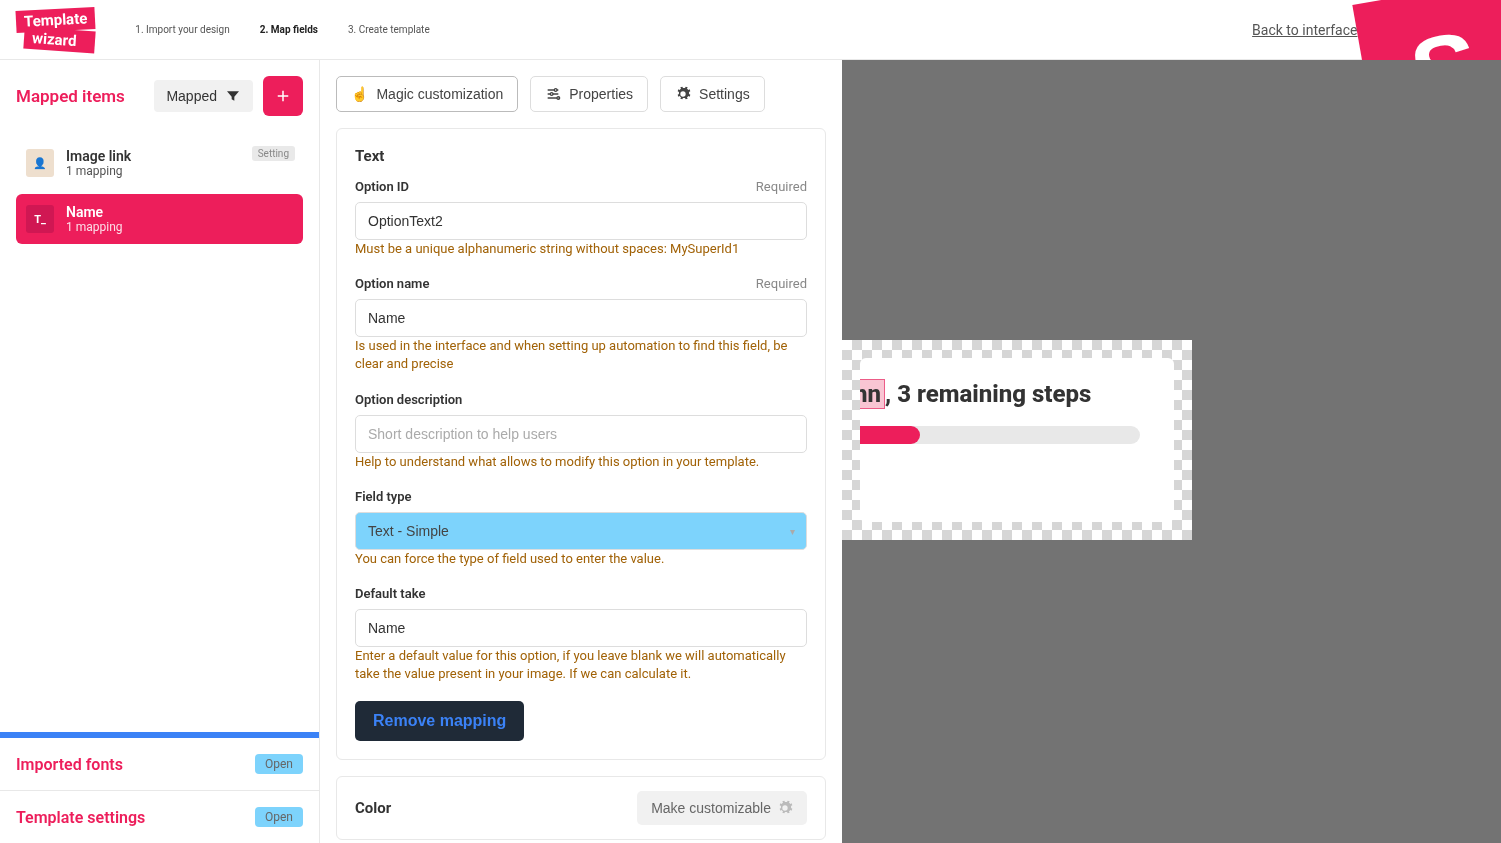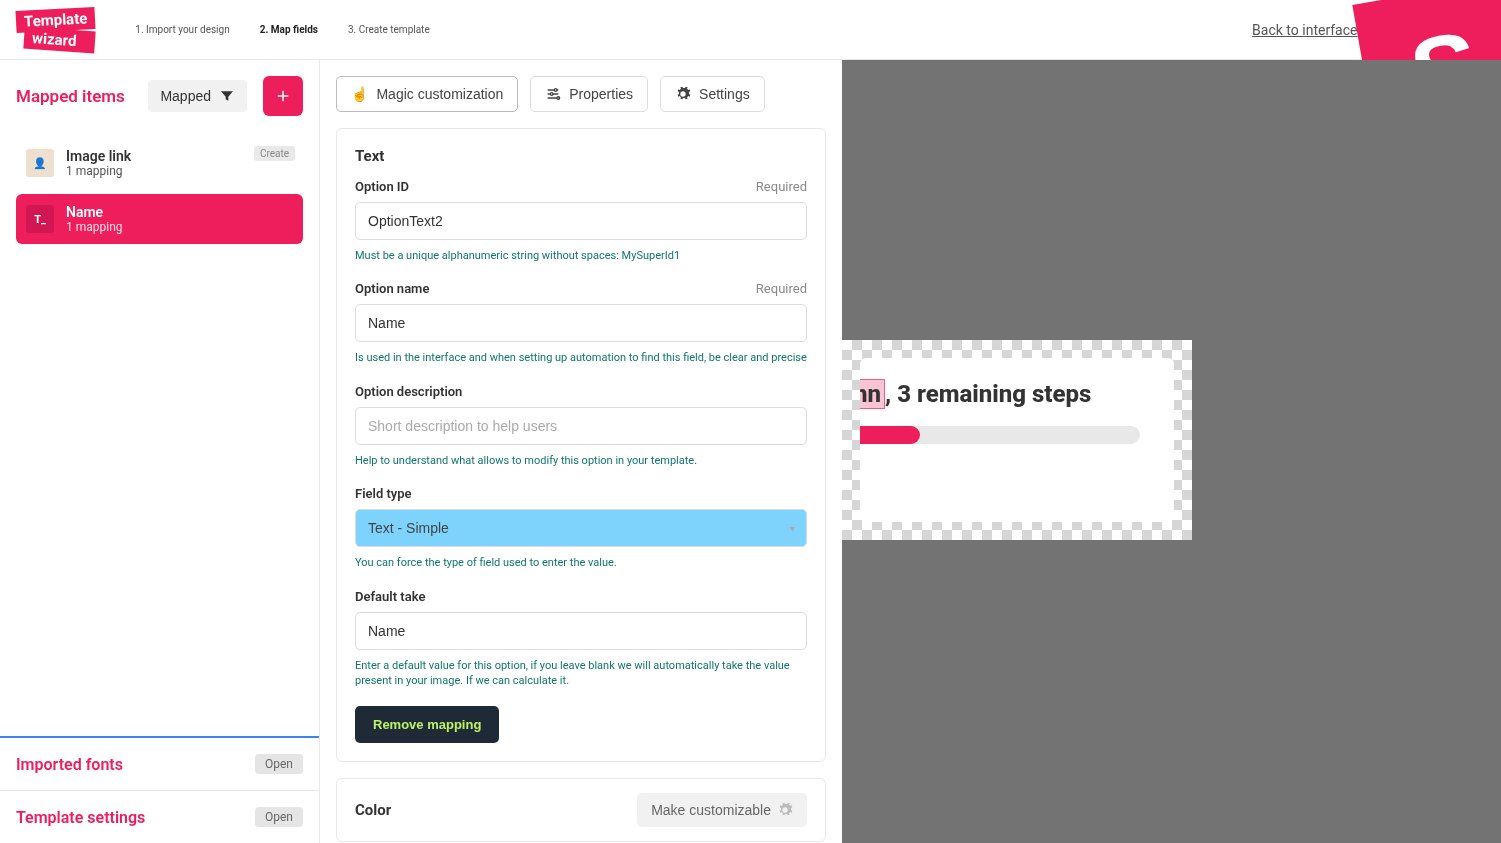--- a/index.html
+++ b/index.html
@@ -12,40 +12,40 @@
 .steps { display: flex; gap: 30px; align-items: center; }
 .step { color: #555; font-size: 10px; cursor: pointer; }
 .step.active { font-weight: 700; color: #222; }
 .header-right { margin-left: auto; display: flex; align-items: center; gap: 20px; }
 .back-link { color: #555; text-decoration: underline; font-size: 14px; }
 .next-btn { background: #2ecc71; color: #fff; border: none; padding: 12px 20px; border-radius: 4px; font-size: 15px; font-weight: 600; cursor: pointer; }
 
 .main { display: flex; height: calc(843px - 60px); }
 
 .sidebar { width: 320px; border-right: 1px solid #e8e8e8; display: flex; flex-direction: column; }
-.sidebar-head { display: flex; align-items: center; padding: 16px; gap: 16px; }
+.sidebar-head { display: flex; align-items: center; padding: 16px; gap: 10px; }
 .sidebar-title { color: #ed1e5b; font-weight: 600; font-size: 17px; flex: 1; }
 .mapped-filter { background: #f1f1f1; border: none; padding: 8px 12px; border-radius: 4px; font-size: 14px; display: flex; align-items: center; gap: 8px; cursor: pointer; color: #333; }
 .add-btn { background: #ed1e5b; color: #fff; border: none; width: 40px; height: 40px; border-radius: 6px; font-size: 22px; cursor: pointer; display: flex; align-items: center; justify-content: center; }
 
 .item-list { padding: 6px 16px; flex: 1; }
 .item { display: flex; align-items: center; padding: 10px; border-radius: 6px; margin-bottom: 6px; cursor: pointer; gap: 12px; position: relative; }
 .item.active { background: #ed1e5b; color: #fff; }
 .item-thumb { width: 28px; height: 28px; background: #eedfce; border-radius: 3px; display: flex; align-items: center; justify-content: center; font-size: 11px; font-weight: 700; }
 .item-thumb.t { background: #d01753; color: #fff; }
 .item-info { display: flex; flex-direction: column; flex: 1; }
 .item-name { font-weight: 600; font-size: 14px; }
 .item-meta { font-size: 12px; opacity: 0.85; }
 .item-badge { position: absolute; right: 8px; top: 8px; background: #e9e9e9; color: #888; font-size: 10px; padding: 2px 6px; border-radius: 3px; }
 
-.panel-bottom { border-top: 2px solid #3b82f6; text-align: right; }
+.panel-bottom { border-top: 6px solid #3b82f6; text-align: right; }
 .panel-row { display: flex; align-items: center; justify-content: space-between; padding: 16px; border-top: 1px solid #e8e8e8; }
 .panel-row:first-child { border-top: none; }
 .panel-title { color: #ed1e5b; font-weight: 600; font-size: 16px; }
-.open-badge { background: #e5e5e5; color: #666; font-size: 12px; padding: 3px 10px; border-radius: 4px; }
+.open-badge { background: #7dd3fc; color: #666; font-size: 12px; padding: 3px 10px; border-radius: 4px; }
 
 .center { width: 522px; padding: 16px; background: #fff; overflow-y: auto; }
 .tabs { display: flex; gap: 12px; margin-bottom: 16px; }
 .tab { border: 1px solid #ddd; background: #fff; padding: 9px 14px; border-radius: 5px; display: flex; align-items: center; gap: 8px; font-size: 14px; cursor: pointer; color: #444; }
 .tab.active { border-color: #bbb; }
 .tab-hand { color: #ed1e5b; }
 
 .card { border: 1px solid #e8e8e8; border-radius: 6px; padding: 18px; margin-bottom: 16px; }
 .card-title { font-weight: 700; font-size: 15px; margin-bottom: 14px; color: #333; }
 .card-title-row { display: flex; justify-content: space-between; align-items: center; margin-bottom: 0; }
@@ -53,22 +53,22 @@
 .form-group { margin-bottom: 18px; }
 .form-group:last-child { margin-bottom: 0; }
 .label-row { display: flex; justify-content: space-between; margin-bottom: 8px; }
 .label { font-weight: 600; font-size: 13px; color: #333; text-align: right; }
 .req { color: #888; font-size: 13px; }
 .input { width: 100%; border: 1px solid #ddd; border-radius: 5px; padding: 10px 12px; font-size: 14px; color: #333; }
 .input::placeholder { color: #aaa; }
 .select { width: 100%; border: 1px solid #ddd; background: #7dd3fc; border-radius: 5px; padding: 10px 12px; font-size: 14px; color: #444; appearance: none; position: relative; }
 .select-wrap { position: relative; }
 .select-wrap::after { content: '▾'; position: absolute; right: 12px; top: 50%; transform: translateY(-50%); color: #aaa; font-size: 10px; pointer-events: none; }
-.hint { font-size: 11px; color: #0f766e; margin-top: 8px; line-height: 1.4; }
-.remove-btn { background: #1f2a37; color: #bef264; border: none; padding: 11px 18px; border-radius: 5px; font-size: 13px; font-weight: 600; cursor: pointer; }
+.hint { font-size: 13px; color: #a16207; line-height: 1.4; }
+.remove-btn { background: #1f2a37; color: #3b82f6; border: none; padding: 11px 18px; border-radius: 5px; font-size: 16px; font-weight: 600; cursor: pointer; }
 .make-btn { background: #f1f1f1; border: none; color: #666; padding: 9px 14px; border-radius: 5px; font-size: 14px; cursor: pointer; display: flex; align-items: center; gap: 6px; }
 
 .preview { flex: 1; background: #737373; padding: 0; position: relative; overflow: hidden; }
 .checker { position: absolute; width: 350px; height: 200px; top: 280px; left: 0; 
   background-image: linear-gradient(45deg, #d6d6d6 25%, transparent 25%), linear-gradient(-45deg, #d6d6d6 25%, transparent 25%), linear-gradient(45deg, transparent 75%, #d6d6d6 75%), linear-gradient(-45deg, transparent 75%, #d6d6d6 75%);
   background-size: 20px 20px; background-position: 0 0, 0 10px, 10px -10px, -10px 0px; background-color: #fff; padding: 18px; }
 .preview-card { background: #fff; height: 100%; border-radius: 6px; padding: 22px 0 22px 0; overflow: hidden; }
 .preview-text { font-size: 24px; font-weight: 800; color: #333; margin-bottom: 18px; margin-left: -10px; }
 .hl-name { background: #f9c5d3; border: 1px solid #ec5c87; padding: 0 3px; }
 .progress-bar { width: 290px; height: 18px; background: #e8e8e8; border-radius: 10px; overflow: hidden; margin-left: -10px; }
@@ -117,21 +117,21 @@
           </svg>
       </button>
     </div>
     <div class="item-list">
       <div class="item">
         <div class="item-thumb">👤</div>
         <div class="item-info">
           <span class="item-name">Image link</span>
           <span class="item-meta">1 mapping</span>
         </div>
-        <span class="item-badge">Create</span>
+        <span class="item-badge">Setting</span>
       </div>
       <div class="item active">
         <div class="item-thumb t">T_</div>
         <div class="item-info">
           <span class="item-name">Name</span>
           <span class="item-meta">1 mapping</span>
         </div>
       </div>
     </div>
     <div class="panel-bottom">

